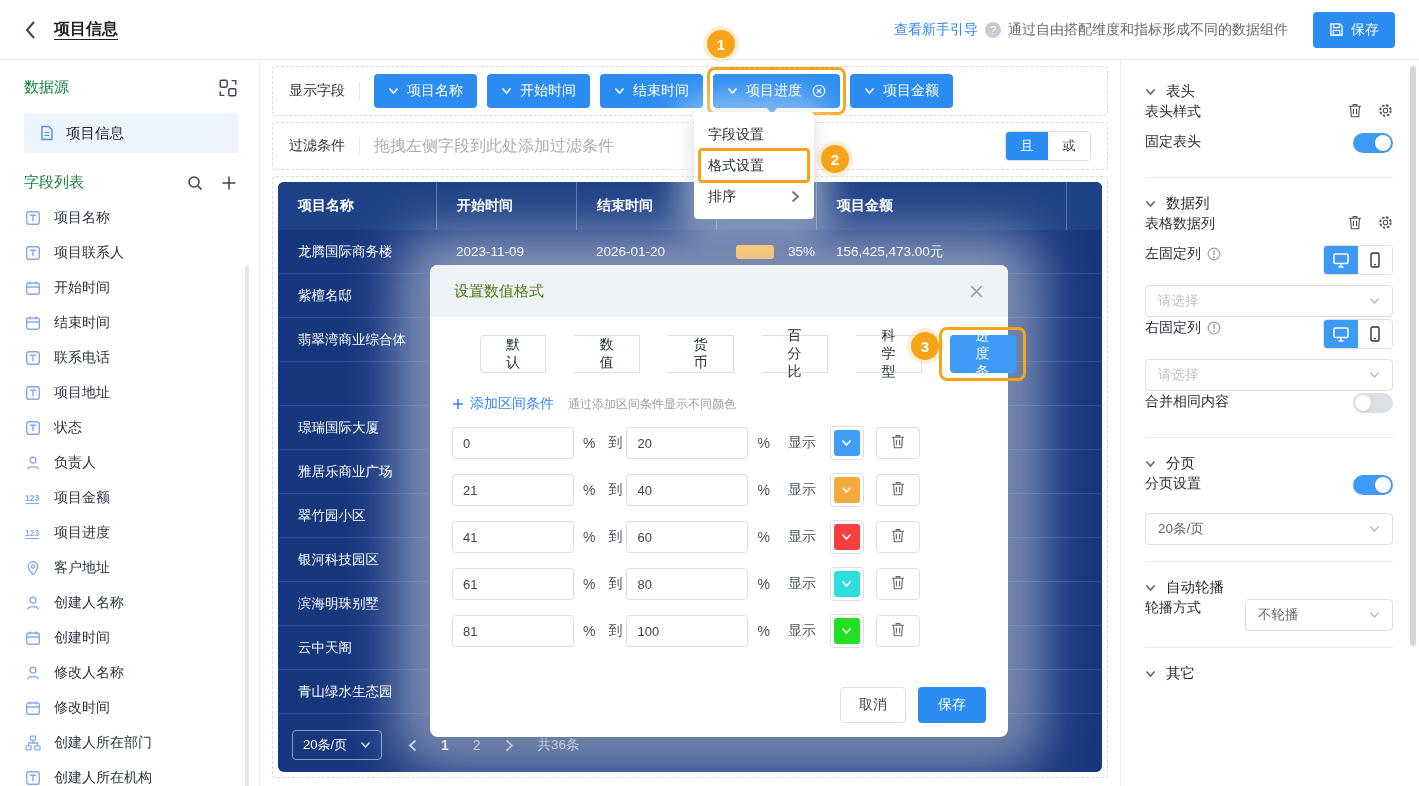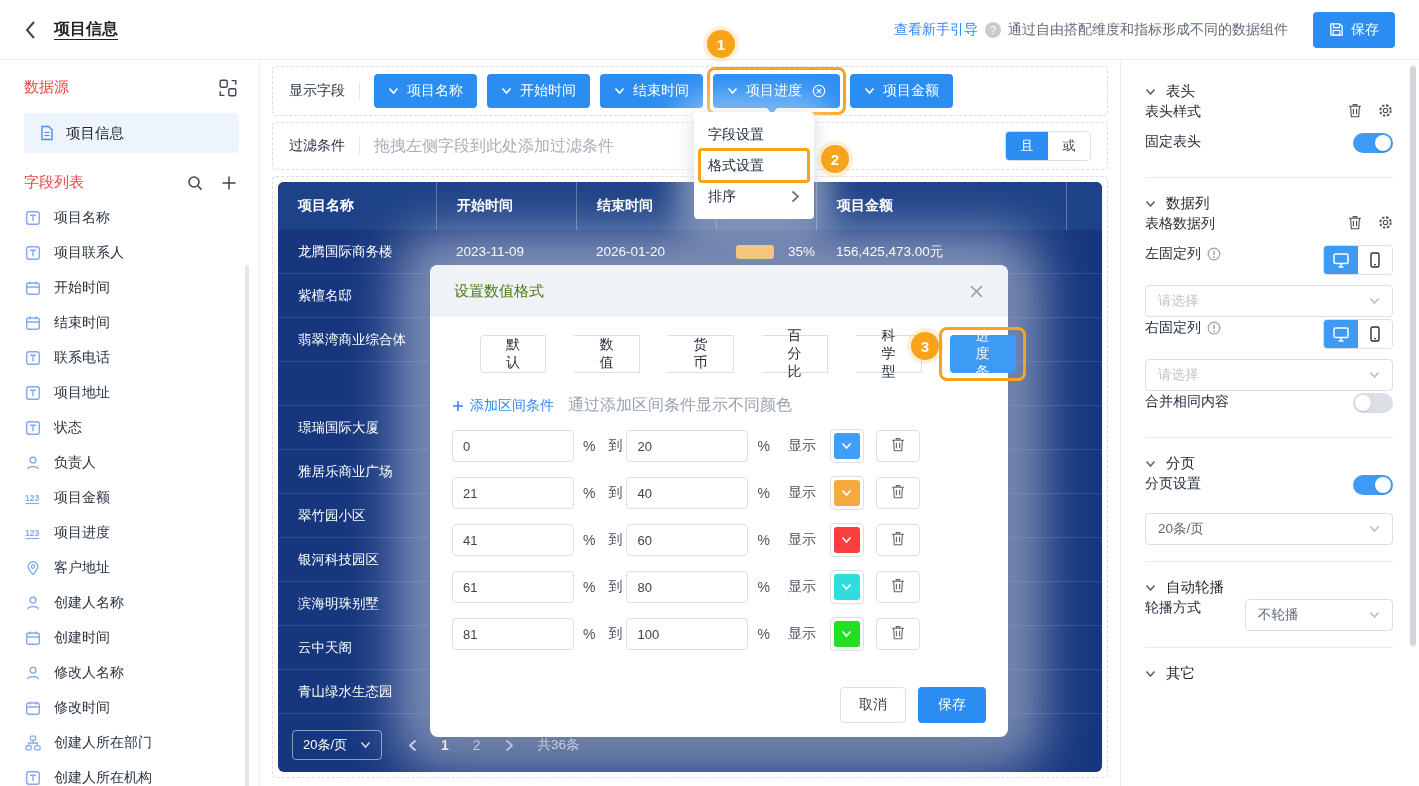--- a/index.html
+++ b/index.html
@@ -12,21 +12,21 @@
   .back { display:flex; align-items:center; margin-right:18px; cursor:pointer; }
   .tb-title { font-size:16px; font-weight:bold; color:#1f2329; text-decoration:underline; text-underline-offset:5px; cursor:pointer; }
   .tb-right { margin-left:auto; display:flex; align-items:center; gap:7px; }
   .guide-link { color:#3388f7; cursor:pointer; }
   .q-icon { width:16px; height:16px; border-radius:50%; background:#c6ccd4; color:#fff; font-size:11px; display:inline-flex; align-items:center; justify-content:center; }
   .guide-hint { color:#636b78; }
   .save-btn { margin-left:18px; background:#2b8df2; color:#fff; border:none; border-radius:4px; height:36px; padding:0 16px; display:flex; align-items:center; gap:7px; font-size:14px; cursor:pointer; font-family:inherit; }
 
   
   .lsb { position:absolute; top:60px; left:0; bottom:0; width:260px; border-right:1px solid #eceef2; padding:18px 0 0 24px; background:#fff; }
-  .lsb-h { display:flex; align-items:center; justify-content:space-between; padding-right:22px; color:#ef4444; font-size:15px; }
+  .lsb-h { display:flex; align-items:center; justify-content:space-between; padding-right:22px; color:#15803d; font-size:15px; }
   .lsb-h .hicons { display:flex; gap:18px; align-items:center; }
   .hicons span { cursor:pointer; display:flex; }
   .ds-item { margin:16px 20px 0 0; height:40px; background:#edf4fe; border-radius:4px; display:flex; align-items:center; gap:11px; padding:0 15px; font-size:14.5px; color:#1f2329; cursor:pointer; }
   .fl-h { margin-top:20px; }
   .field-list { margin-top:8px; }
   .field-item { height:35px; display:flex; align-items:center; gap:12px; color:#2a3442; cursor:pointer; }
   .f-icon { width:18px; display:flex; justify-content:center; }
   .lsb-scroll { position:absolute; left:245px; top:205px; width:4px; height:565px; background:#e4e6ea; border-radius:2px; }
 
   
@@ -81,21 +81,21 @@
   .m-body { padding:18px 22px 0 22px; }
   .tab-group { display:flex; }
   .tab { min-width:66px; padding:0 32px; height:38px; display:flex; align-items:center; justify-content:center; border:1px solid #dcdfe6; border-left:none; color:#26303e; cursor:pointer; background:#fff;margin-left:28px; }
   .tab:first-child { border-left:1px solid #dcdfe6; border-radius:4px 0 0 4px; }
   .tab:last-child { border-radius:0 4px 4px 0; }
   .tab.active { position:relative; background:#3d9af5; border-color:#3d9af5; color:#fff; border-radius:4px; }
   .tab.active::after { content:""; position:absolute; inset:-9px -11px; border:3px solid #f8a41b; border-radius:8px; pointer-events:none; }
   .add-row { margin-top:22px; display:flex; align-items:center; gap:14px; }
   .add-link { color:#3388f7; display:flex; align-items:center; gap:6px; cursor:pointer; }
   .add-link .add-plus { display:flex; color:#3388f7; }
-  .add-hint { color:#9aa1ad; font-size:16px; }
+  .add-hint { color:#9aa1ad; font-size:12px; }
   .rg-row { margin-top:13px; display:flex; align-items:center; }
   .rg-input { width:122px; height:32px; border:1px solid #dcdfe6; border-radius:4px; padding:0 10px; font-size:13px; color:#3c4350; font-family:inherit; outline:none; }
   .rg-sym { color:#4a5260; margin:0 9px; }
   .rg-to { margin:0 4px; }
   .rg-show { margin:0 14px 0 9px; }
   .swatch-btn { width:34px; height:34px; border:1px solid #dcdfe6; border-radius:4px; background:#fff; padding:3px; cursor:pointer; }
   .swatch { width:100%; height:100%; border-radius:3px; display:flex; align-items:center; justify-content:center; color:#fff; }
   .sw-chev { display:flex; }
   .trash-btn { width:44px; height:32px; border:1px solid #dcdfe6; border-radius:4px; background:#fff; margin-left:12px; display:flex; align-items:center; justify-content:center; color:#5f6672; cursor:pointer; }
   .m-foot { position:absolute; right:22px; bottom:14px; display:flex; gap:12px; }

